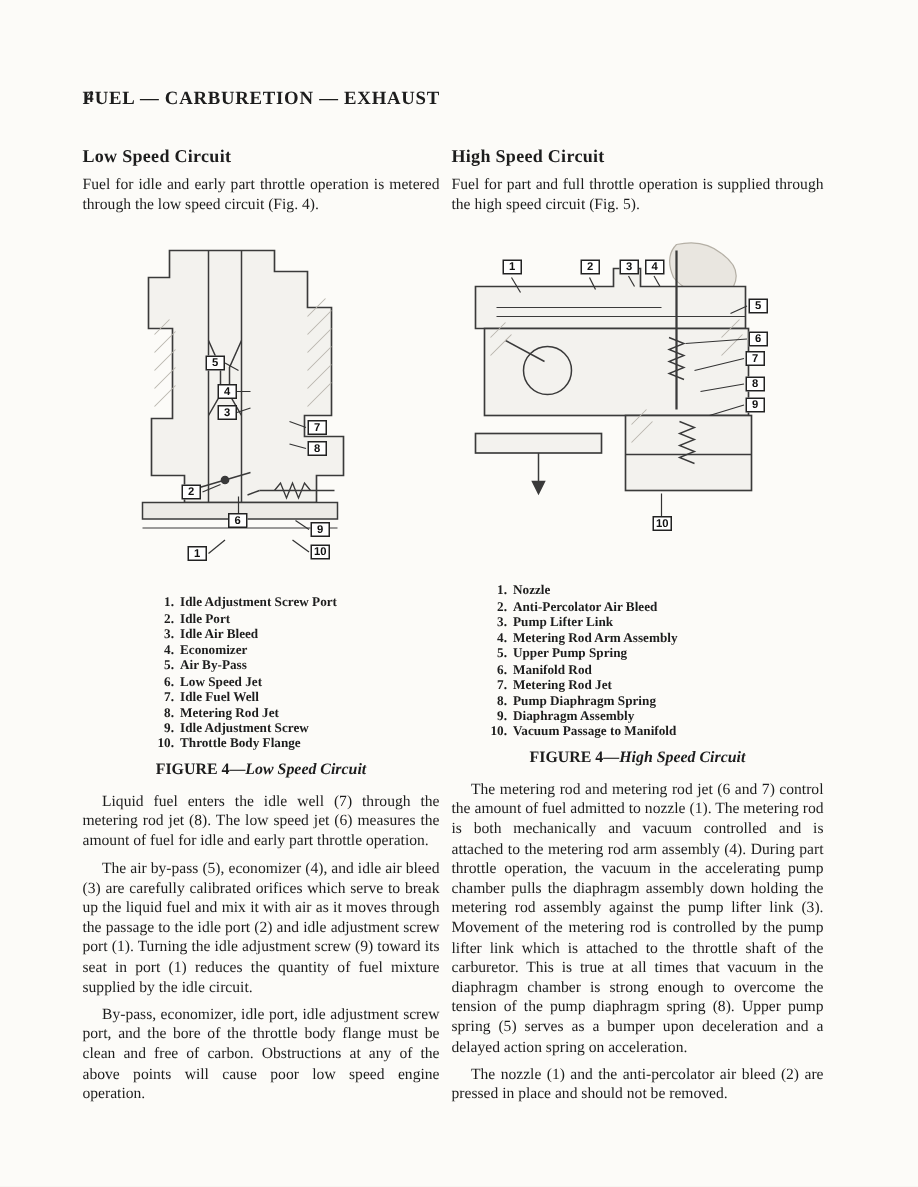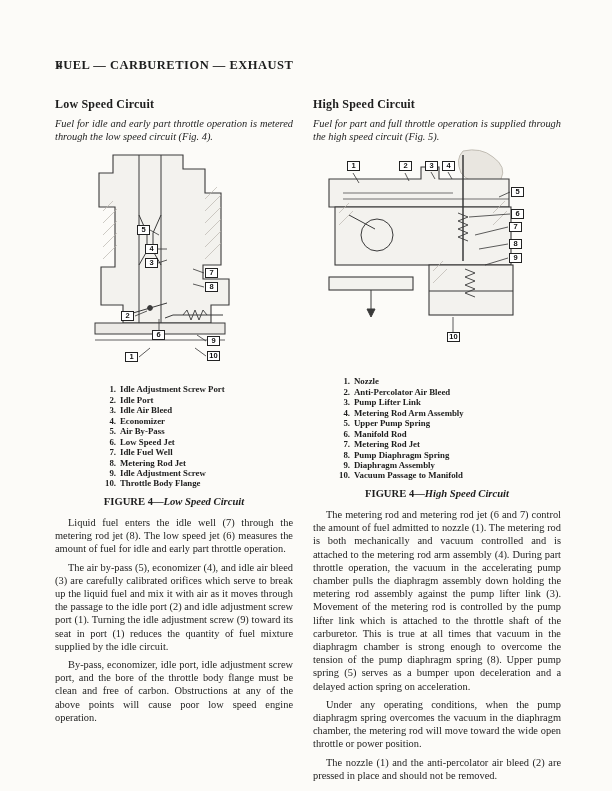--- a/index.html
+++ b/index.html
@@ -6,28 +6,28 @@
   html,body { width:612px; height:791px; }
   body { background:#e9e7e2; font-family:"Liberation Serif", serif; }
   .page {
     position:relative; width:612px; height:791px;
     background:#fcfbf8; color:#1d1d1d; overflow:hidden;
   }
   .page-head { position:absolute; top:58px; left:55px; right:55px; height:18px; }
   .page-num { position:absolute; left:2px; top:1px; font-size:11px; font-weight:bold; }
   .page-title { text-align:left; font-size:12.5px; font-weight:bold; letter-spacing:0.5px; }
 
-  .columns { position:absolute; top:97px; left:55px; display:flex; gap:20px; }
+  .columns { position:absolute; top:97px; left:55px; display:flex; gap:8px; }
   .col { display:block; }
   .col-left  { width:238px; }
   .col-right { width:248px; }
 
   h2.section { font-size:12px; font-weight:bold; margin-bottom:5px; letter-spacing:0.2px; }
   p.body { font-size:10.4px; line-height:1.27; text-align:justify; margin-bottom:5px; }
-  p.intro { text-indent:0; margin-bottom:6px;font-style:italic; }
+  p.intro { text-indent:0; margin-bottom:18px; }
   p.ind { text-indent:13px; }
 
   .figure { margin-top:6px; }
   .diagram { position:relative; width:100%; }
   .diagram svg { display:block; }
 
   .co {
     position:absolute; width:13px; height:10px;
     border:1px solid #222; background:#fff;
     font-family:"Liberation Sans", sans-serif;
@@ -281,18 +281,17 @@
               <span>Vacuum Passage to Manifold</span>
             </li>
         </ul>
 
         <div class="caption">
           <span>FIGURE 4—</span><em>High Speed Circuit</em>
         </div>
       </div>
 
       <p class="body ind">The metering rod and metering rod jet (6 and 7) control the amount of fuel admitted to nozzle (1). The metering rod is both mechanically and vacuum controlled and is attached to the metering rod arm assembly (4). During part throttle operation, the vacuum in the accelerating pump chamber pulls the diaphragm assembly down holding the metering rod assembly against the pump lifter link (3). Movement of the metering rod is controlled by the pump lifter link which is attached to the throttle shaft of the carburetor. This is true at all times that vacuum in the diaphragm chamber is strong enough to overcome the tension of the pump diaphragm spring (8). Upper pump spring (5) serves as a bumper upon deceleration and a delayed action spring on acceleration.</p>
-      <p class="body ind">Under any operating conditions, when the pump diaphragm spring overcomes the vacuum in the diaphragm chamber, the metering rod will move toward the wide open throttle or power position.</p>
       <p class="body ind">The nozzle (1) and the anti-percolator air bleed (2) are pressed in place and should not be removed.</p>
     </div>
 
   </div>
 </div>
 
 </body></html>

